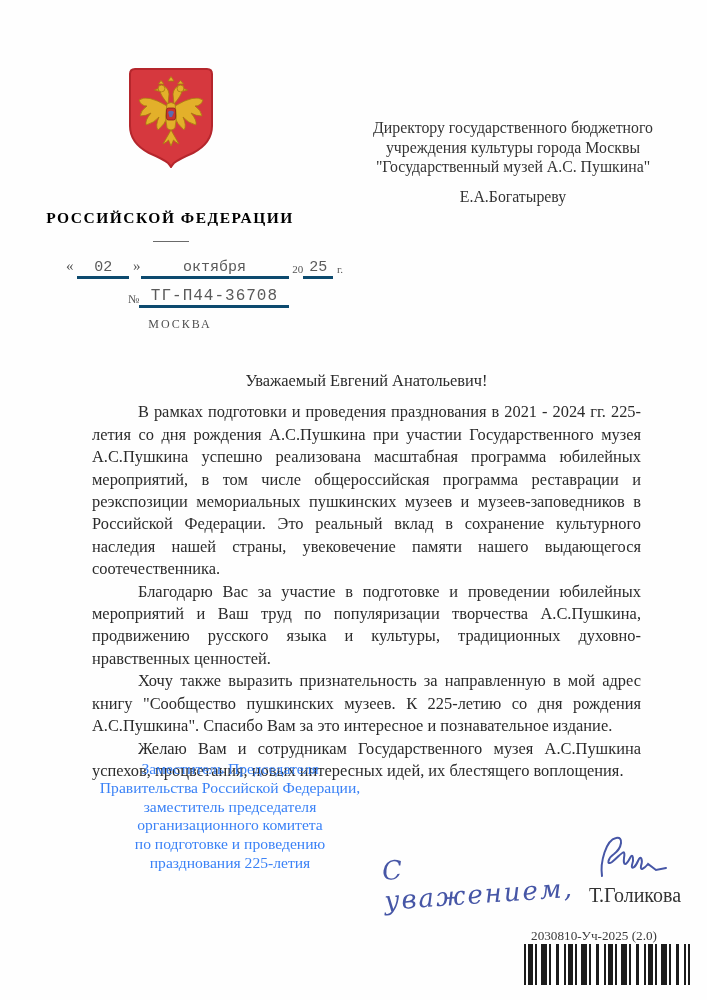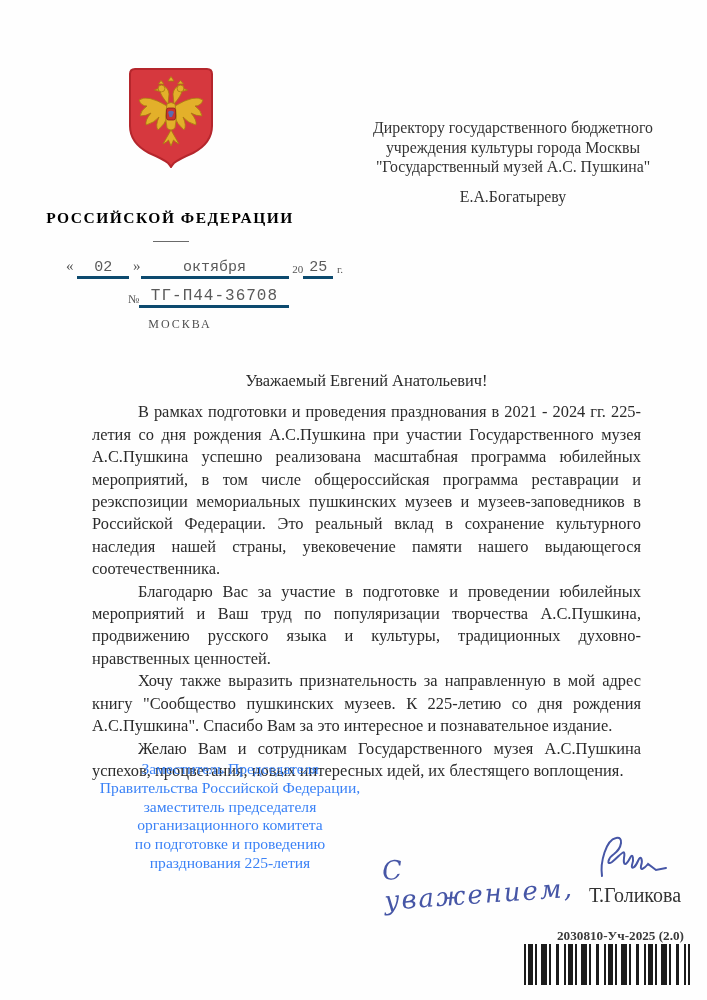--- a/index.html
+++ b/index.html
@@ -80,22 +80,22 @@
     transform: rotate(-4deg);
   }
   .signature-svg { position: absolute; left: 596px; top: 832px; width: 82px; height: 56px; }
   .signer-name {
     position: absolute; left: 580px; top: 884px; width: 110px;
     text-align: center; font-size: 20px; color: #333;
   }
 
   
   .doc-code {
-    position: absolute; left: 480px; top: 928px; width: 204px;
-    text-align: right; font-size: 13.2px; color: #3a3a3a; font-weight: bold;
+    position: absolute; left: 492px; top: 928px; width: 204px;
+    text-align: center; font-size: 13.2px; color: #3a3a3a;
   }
   .barcode {
     position: absolute; left: 524px; top: 944px; width: 166px; height: 41px;
     background: repeating-linear-gradient(90deg,
       #1c1c1c 0 2px, #fff 2px 4px,
       #1c1c1c 4px 9px, #fff 9px 11px,
       #1c1c1c 11px 13px, #fff 13px 17px,
       #1c1c1c 17px 23px, #fff 23px 25px,
       #1c1c1c 25px 27px, #fff 27px 32px,
       #1c1c1c 32px 35px, #fff 35px 40px);

